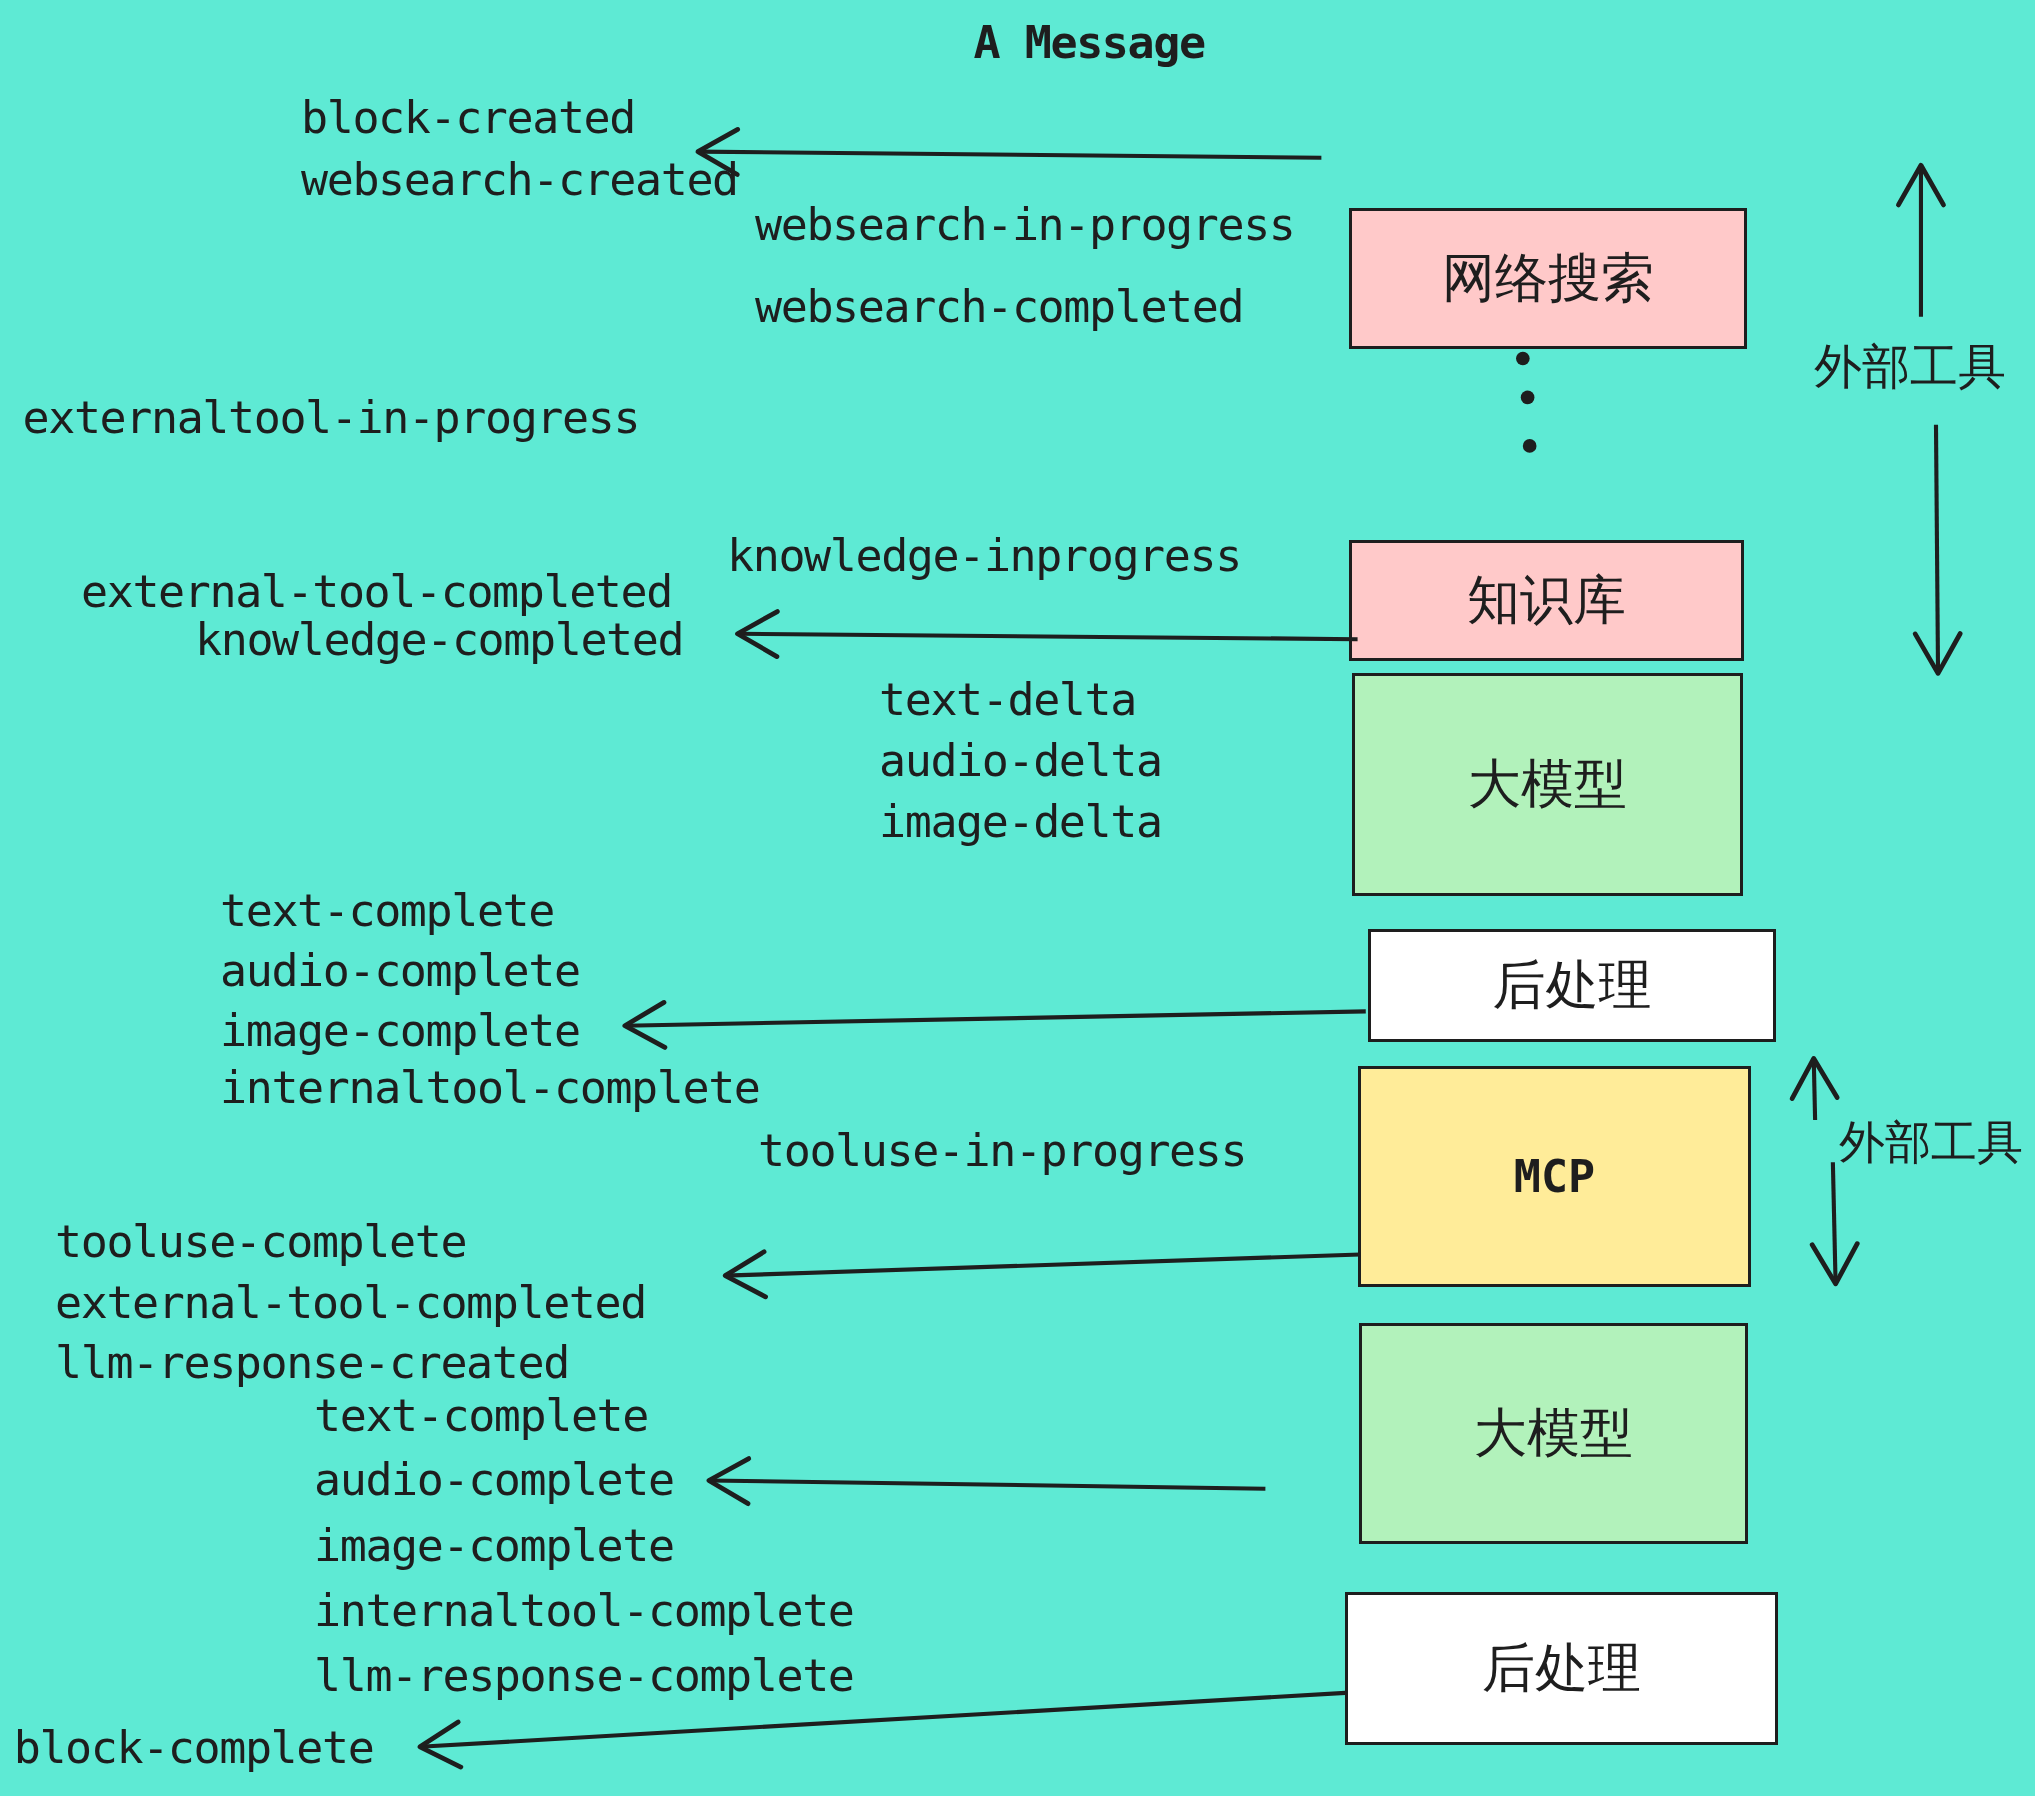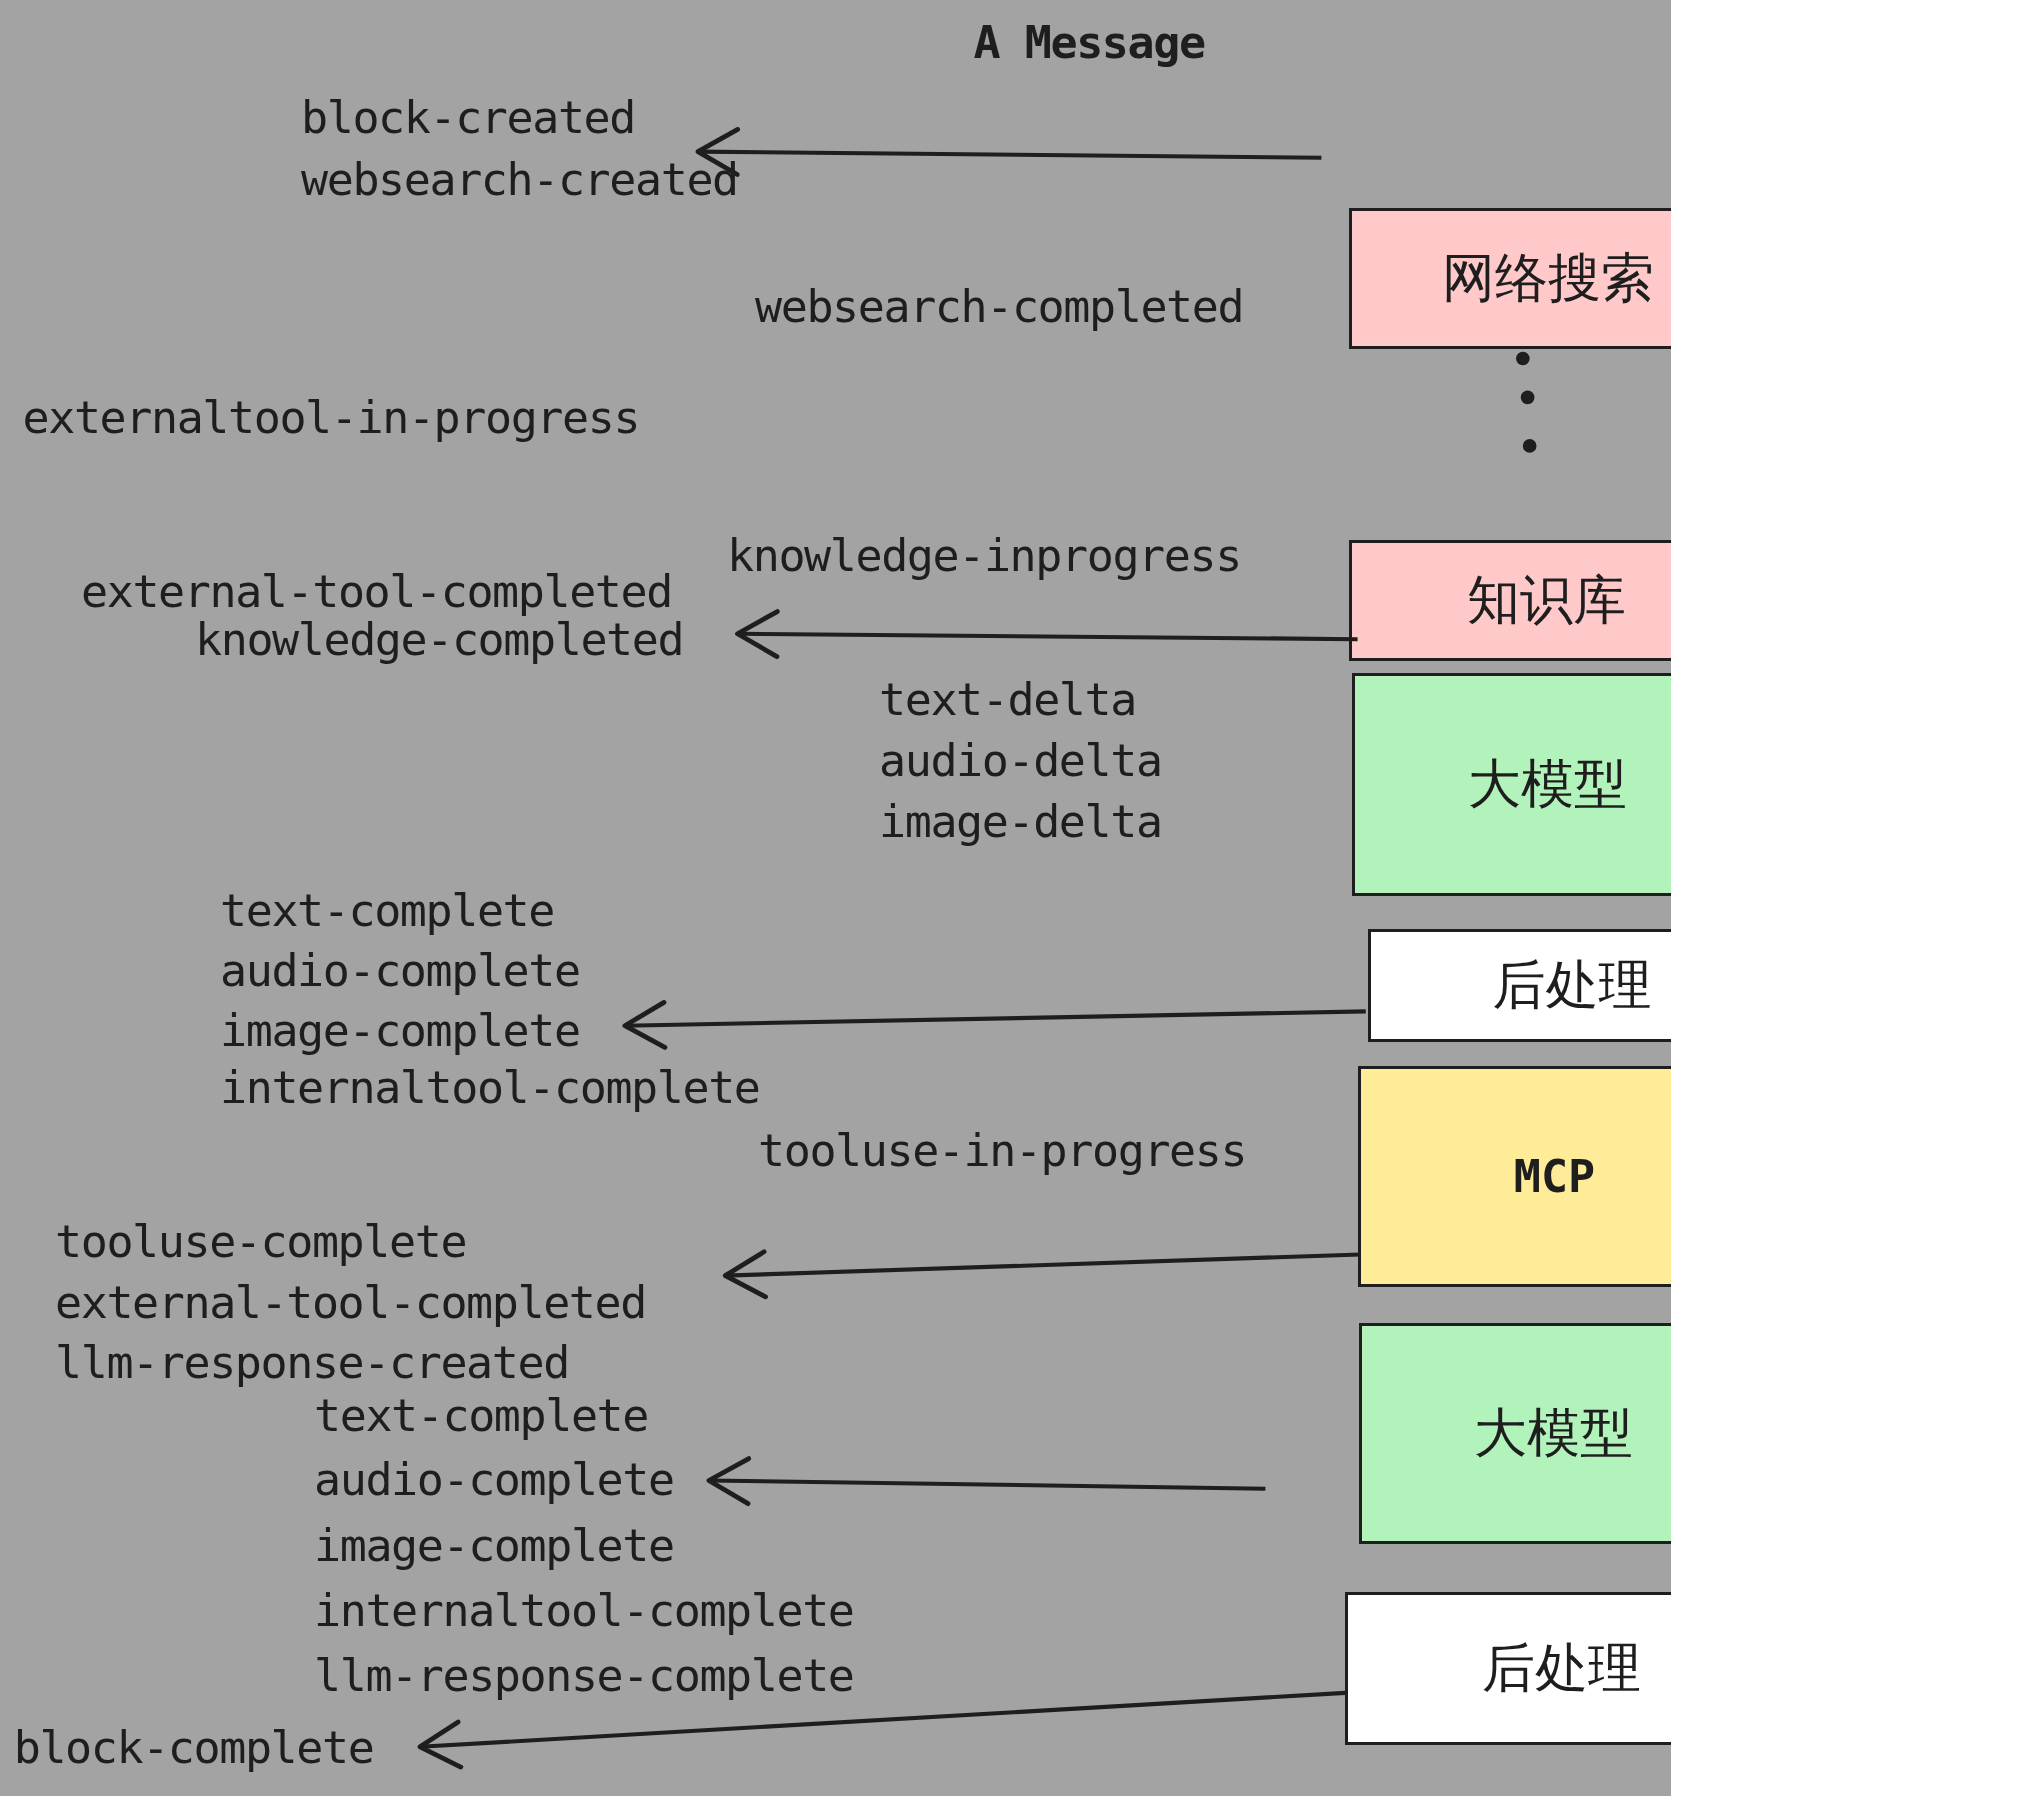--- a/index.html
+++ b/index.html
@@ -1,17 +1,17 @@
 <!DOCTYPE html>
 <html style="font-size:11px"><head>
 <meta charset="utf-8">
 <style>
   html,body{margin:0;padding:0;background:#ffffff;}
   .canvas{
-    position:relative;width:1671px;height:1796px;background:#a3a3a3;
+    position:relative;width:2035px;height:1796px;background:#5eead4;
     color:#1e1e1e;overflow:hidden;
   }
   .title{
     position:absolute;transform:translate(-50%,-50%);
     font-family:"DejaVu Sans Mono","Liberation Mono",monospace;
     font-size:45px;letter-spacing:-1.4px;white-space:nowrap;font-weight:bold;
   }
   .evt{
     position:absolute;transform:translateY(-50%);
     font-family:"DejaVu Sans Mono","Liberation Mono",monospace;
@@ -36,20 +36,21 @@
 </style>
 </head>
 <body>
 
 <div class="canvas">
 
   <div class="title" style="left:1089px;top:42px">A Message</div>
 
   <div class="evt" style="left:301px;top:117px">block-created</div>
   <div class="evt" style="left:301px;top:179px">websearch-created</div>
+  <div class="evt" style="left:755px;top:224px">websearch-in-progress</div>
   <div class="evt" style="left:755px;top:306px">websearch-completed</div>
   <div class="evt" style="left:22.5px;top:417px">externaltool-in-progress</div>
   <div class="evt" style="left:727px;top:555px">knowledge-inprogress</div>
   <div class="evt" style="left:81px;top:591px">external-tool-completed</div>
   <div class="evt" style="left:195px;top:639px">knowledge-completed</div>
   <div class="evt" style="left:879px;top:699px">text-delta</div>
   <div class="evt" style="left:879px;top:760px">audio-delta</div>
   <div class="evt" style="left:879px;top:821px">image-delta</div>
   <div class="evt" style="left:220px;top:910px">text-complete</div>
   <div class="evt" style="left:220px;top:970px">audio-complete</div>

